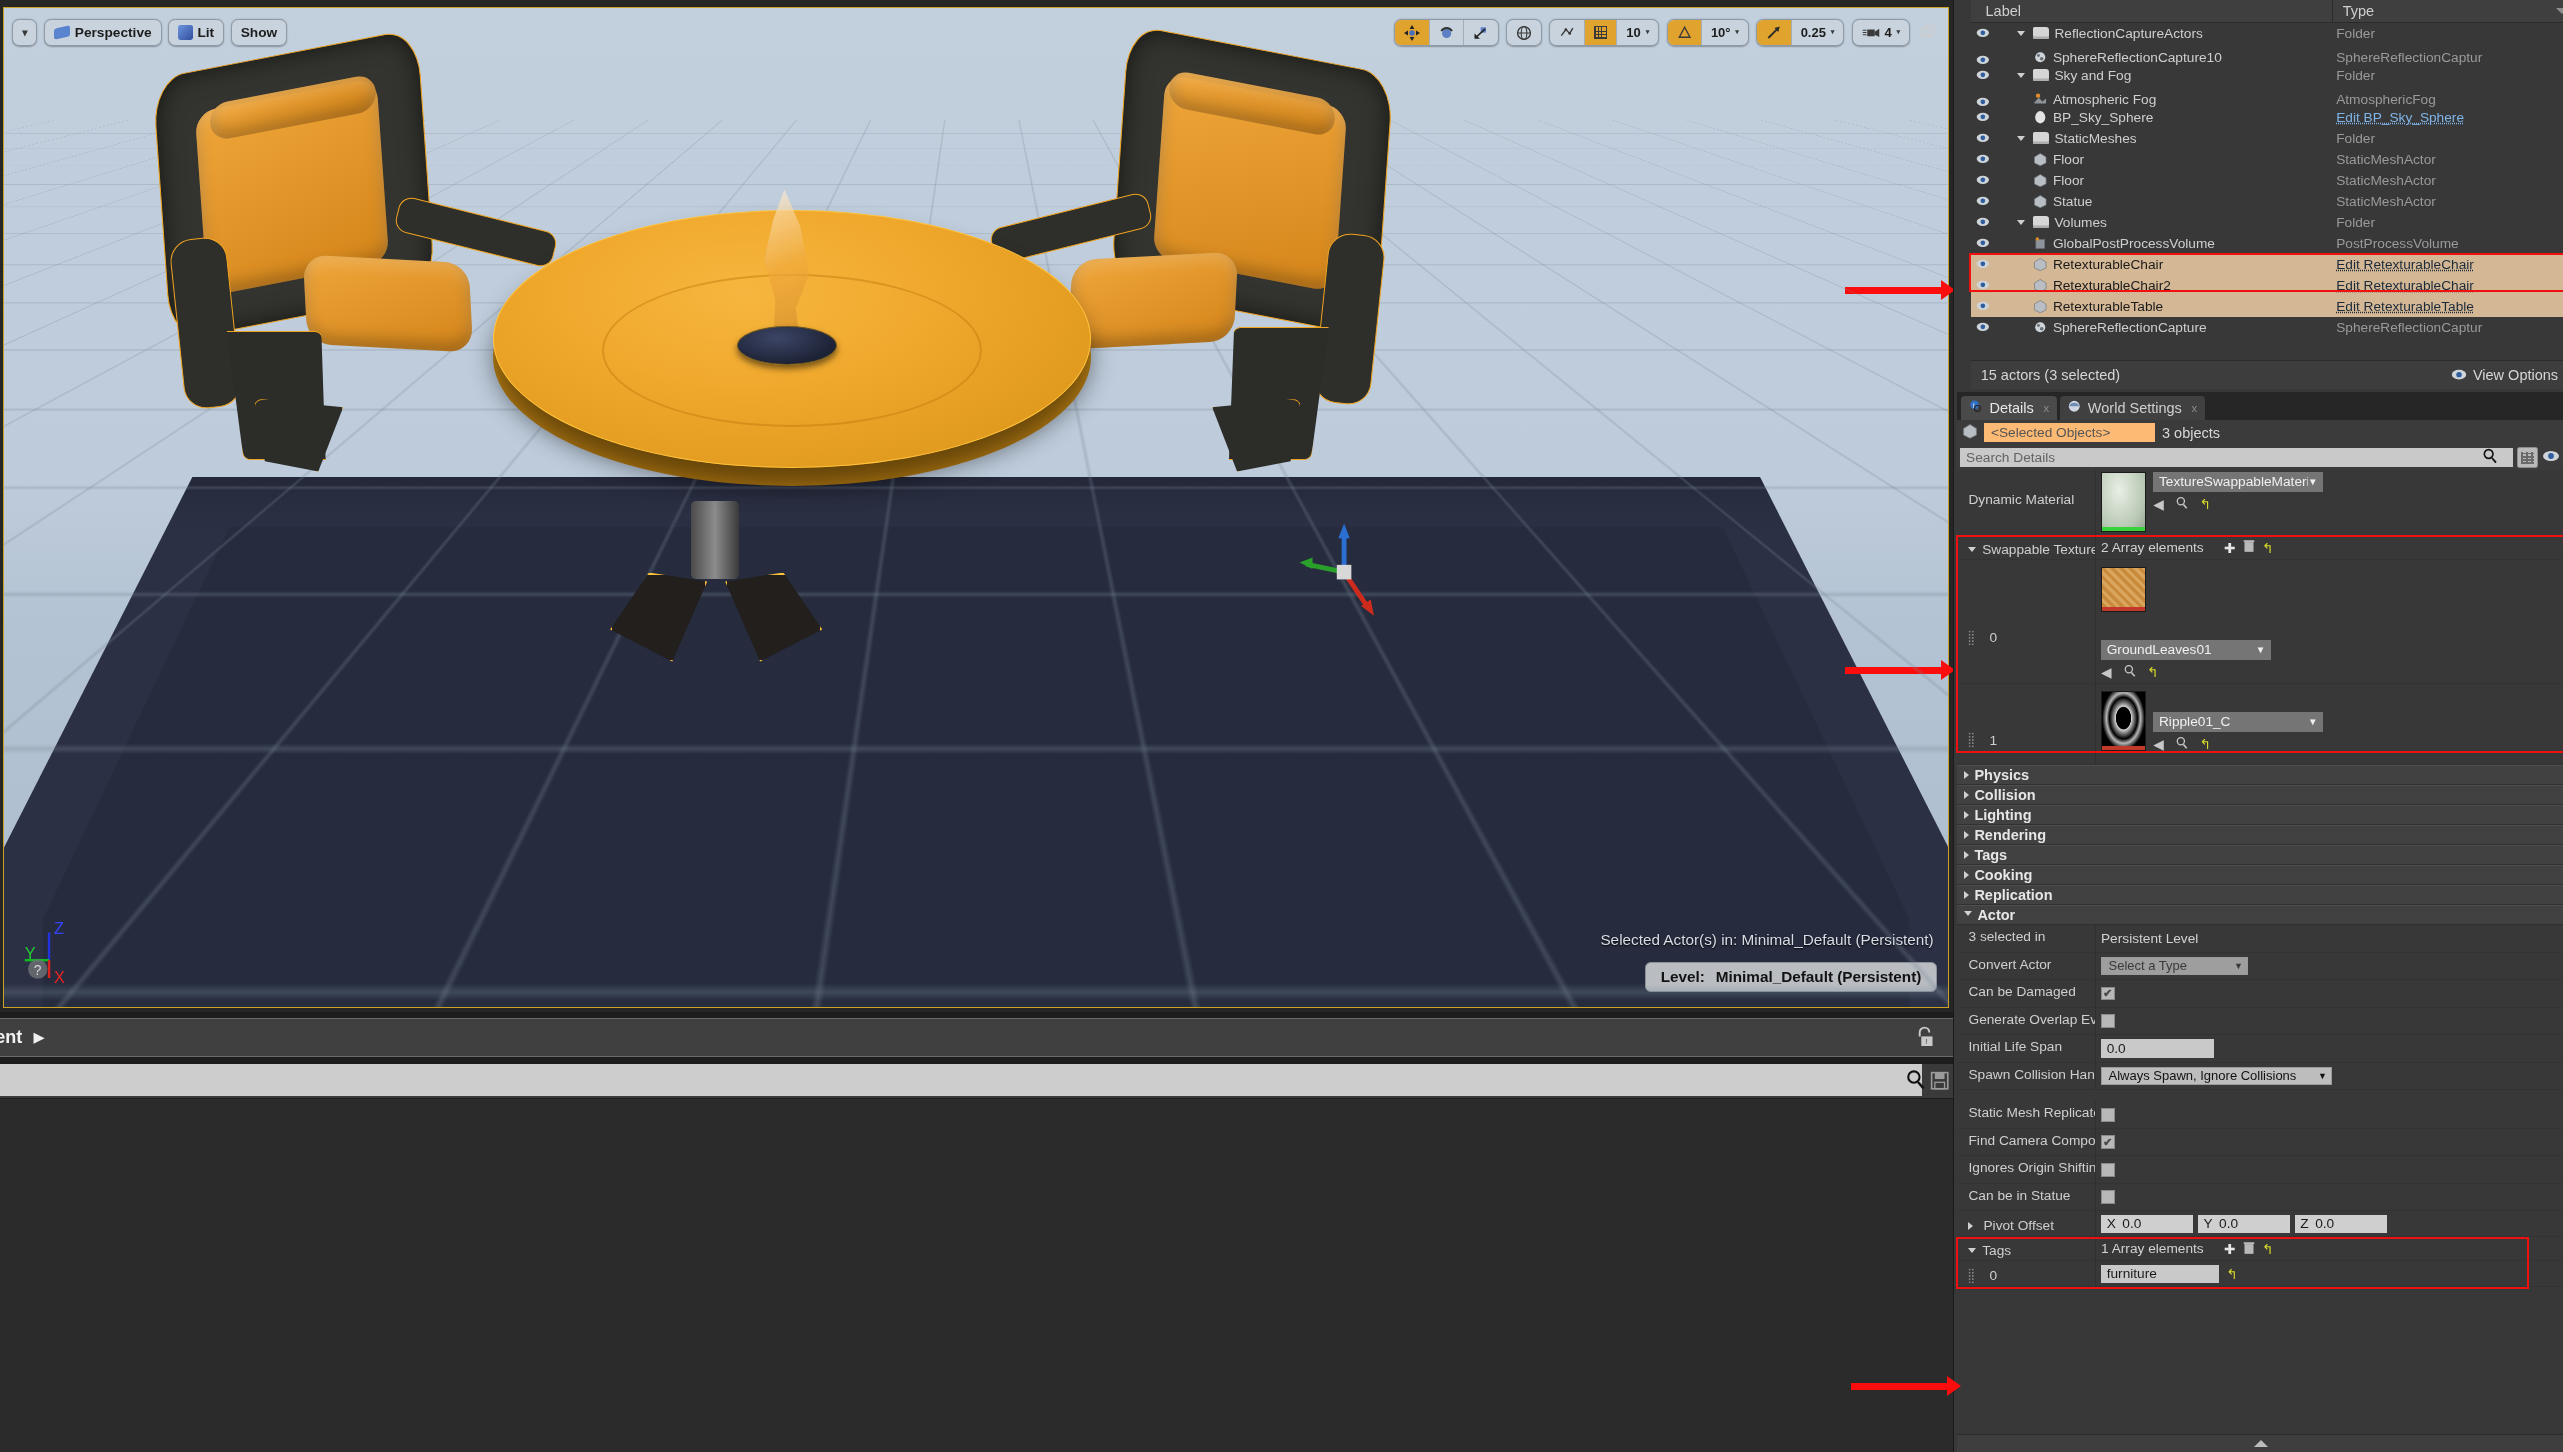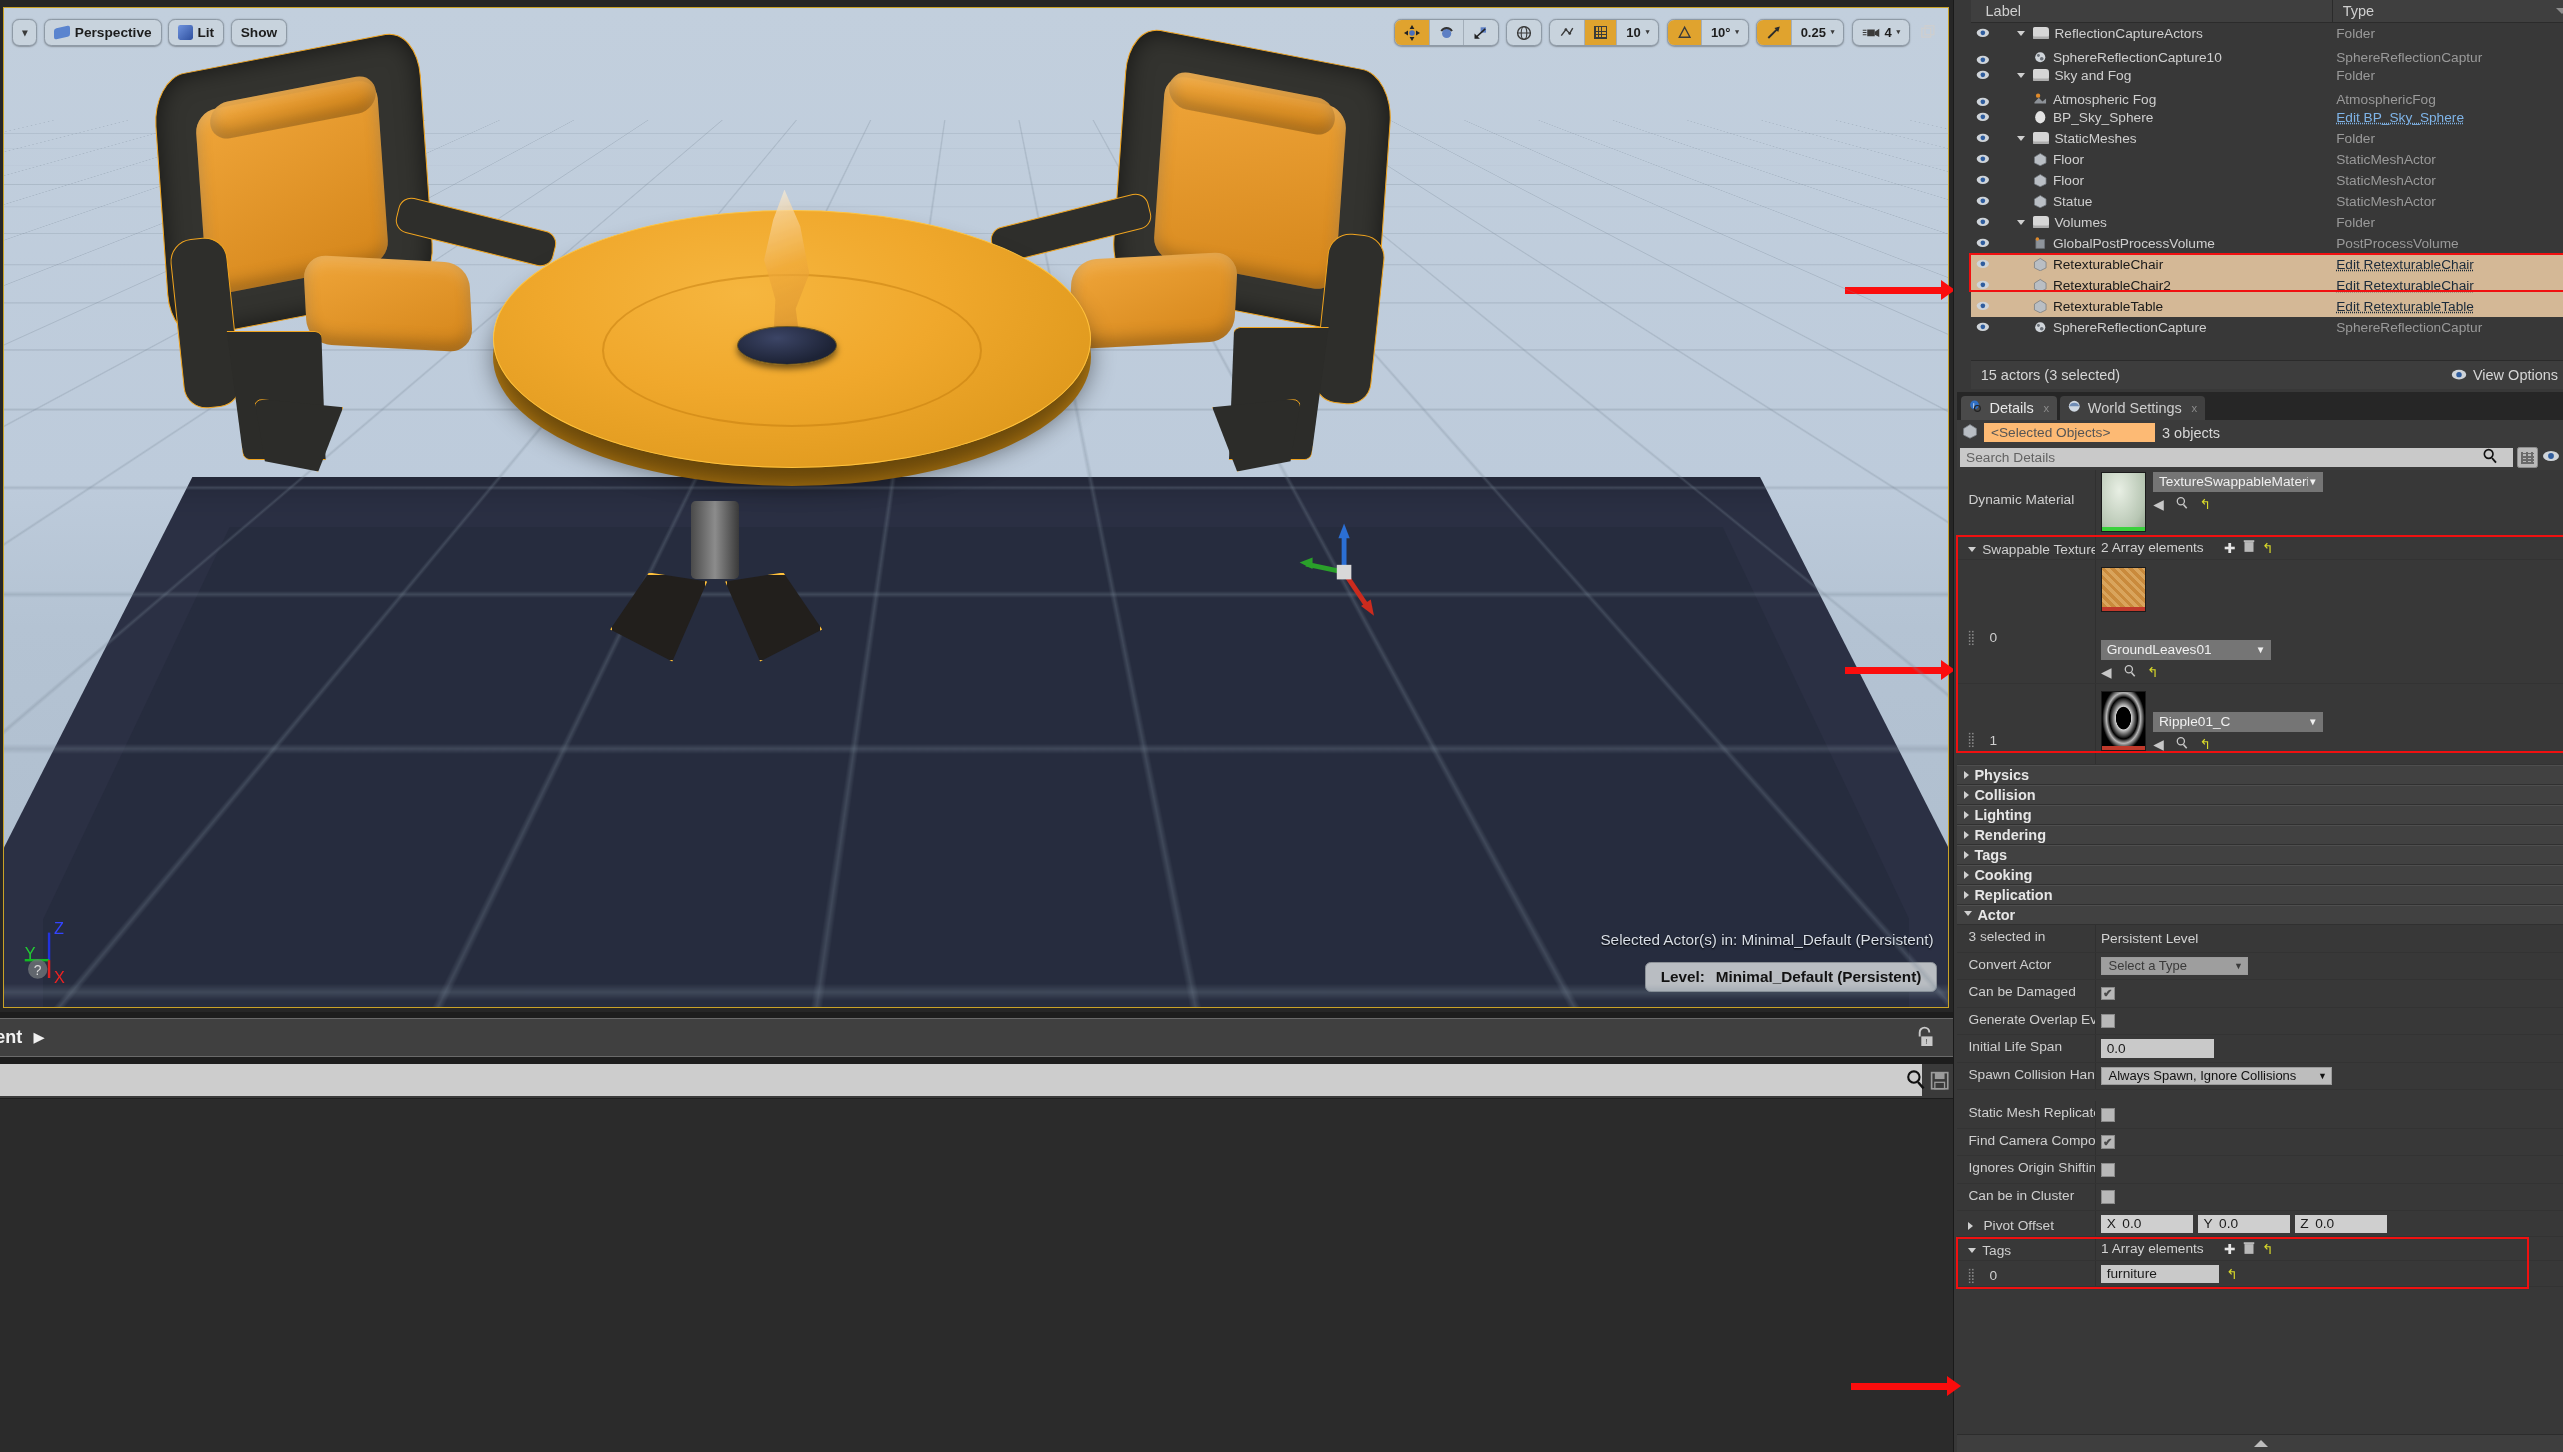--- a/index.html
+++ b/index.html
@@ -932,21 +932,21 @@
               <span class="checkbox">✔</span>
             </div>
           </div>
           <div class="prop-row" style="min-height: 27.5px;">
             <div class="prop-name">Ignores Origin Shifting</div>
             <div class="prop-val">
               <span class="checkbox"></span>
             </div>
           </div>
           <div class="prop-row" style="min-height: 27.5px;">
-            <div class="prop-name">Can be in Cluster</div>
+            <div class="prop-name">Can be in Statue</div>
             <div class="prop-val">
               <span class="checkbox"></span>
             </div>
           </div>
         </div>
 
       <div class="prop-row">
         <div class="prop-name" style="display:flex;align-items:center;gap:10px;padding-top:3.2px;">
           <span class="tri" style="width:0;height:0;border-left:5.7px solid #d0d0d0;border-top:4px solid transparent;border-bottom:4px solid transparent;"></span>
           <span>Pivot Offset</span>

